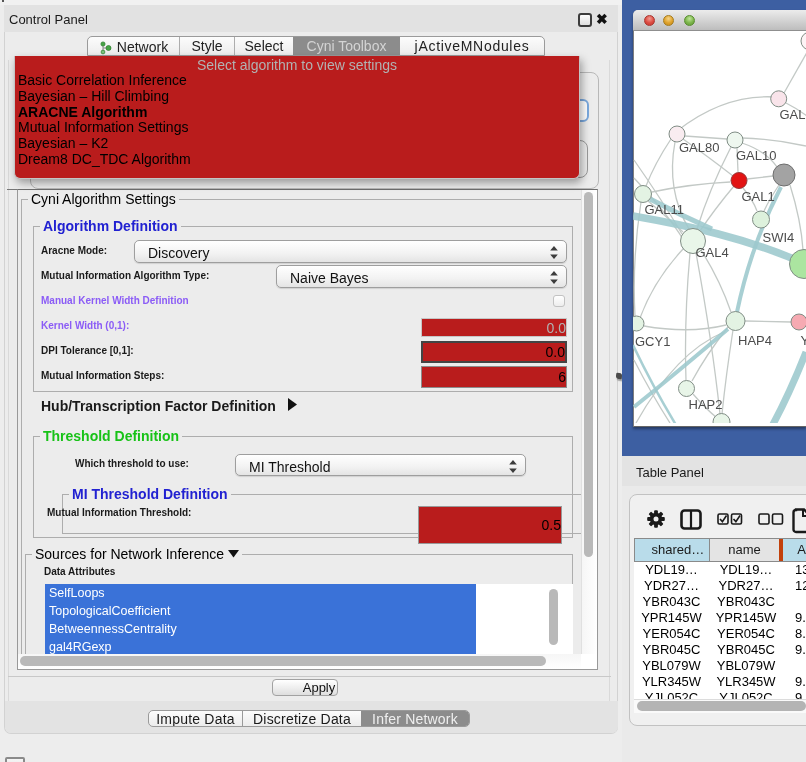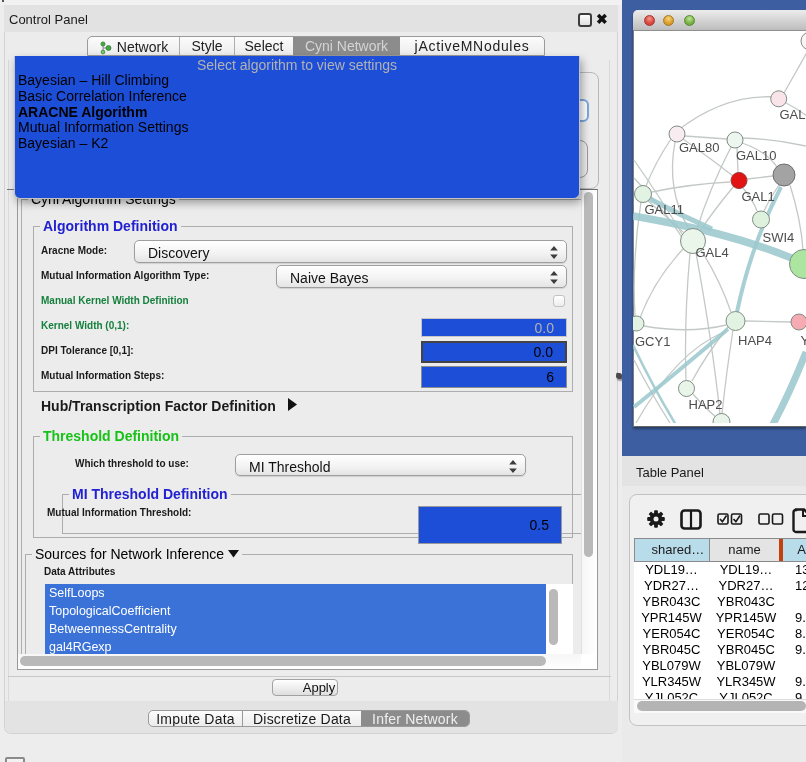--- a/index.html
+++ b/index.html
@@ -2,26 +2,26 @@
 <html><head>
 <meta charset="utf-8">
 <style>
 * { margin:0; padding:0; box-sizing:border-box; }
 html,body { width:806px; height:762px; overflow:hidden; }
 body { background:#ededed; font-family:"Liberation Sans", sans-serif; position:relative; }
 .abs { position:absolute; }
 .b { font-weight:bold; }
 .grp { position:absolute; border:1px solid #adadad; }
 .grp .gt { position:absolute; top:-8px; left:6px; background:#ececec; padding:0 3px; font-size:14px; line-height:15px; white-space:nowrap; }
-.fld { position:absolute; background:#1d4ed8; font-size:14px; display:flex; align-items:center; justify-content:flex-end; padding-right:12px; }
+.fld { position:absolute; background:#b91c1c; font-size:14px; display:flex; align-items:center; justify-content:flex-end; padding-right:0; }
 .combo { position:absolute; background:linear-gradient(#ffffff,#f2f2f2 60%,#e4e4e4); border:1px solid #9e9e9e; border-radius:5px; font-size:14px; color:#111; box-shadow:0 1px 1px rgba(0,0,0,0.12); }
 .combo .ct { position:absolute; left:13px; top:3.5px; }
 .carr { position:absolute; width:12px; }
 .lbl { position:absolute; font-size:10px; font-weight:bold; color:#1a1a1a; white-space:nowrap; }
-.dis { color:#15803d; }
+.dis { color:#8b5cf6; }
 </style>
 </head>
 <body>
 
 <div class="abs" style="left:0;top:0;width:806px;height:5px;background:#f1f1f1;"></div>
 <div class="abs" style="left:2px;top:0;width:2px;height:2px;background:#555;"></div>
 
 <div class="abs" id="cp" style="left:4px;top:5px;width:614px;height:729px;background:#ececec;border:1px solid #d2d2d2;border-top:none;border-radius:0 0 7px 7px;"></div>
 
 <div class="abs" style="left:4px;top:5px;width:614px;height:27px;background:#e2e2e2;"></div>
@@ -36,21 +36,21 @@
       <line x1="4" y1="3" x2="4" y2="11" stroke="#888" stroke-width="1"></line>
       <line x1="4" y1="7" x2="9" y2="7" stroke="#888" stroke-width="1"></line>
       <circle cx="4" cy="3" r="2.1" fill="#46a546" stroke="#2c7c2c" stroke-width="0.7"></circle>
       <circle cx="4" cy="11" r="1.9" fill="#7cc47c" stroke="#2c7c2c" stroke-width="0.7"></circle>
       <circle cx="9.5" cy="7" r="2.5" fill="#46a546" stroke="#2c7c2c" stroke-width="0.7"></circle>
     </svg>
     <span>Network</span>
   </div>
   <div style="width:55px;display:flex;align-items:center;justify-content:center;border-right:1px solid #adadad;">Style</div>
   <div style="width:58px;display:flex;align-items:center;justify-content:center;">Select</div>
-  <div style="width:107px;display:flex;align-items:center;justify-content:center;background:#8c8c8c;color:#d4d4d4;">Cyni Network</div>
+  <div style="width:107px;display:flex;align-items:center;justify-content:center;background:#8c8c8c;color:#d4d4d4;">Cyni Toolbox</div>
   <div style="flex:1;display:flex;align-items:center;justify-content:center;letter-spacing:0.7px;">jActiveMNodules</div>
 </div>
 
 <div class="abs" style="left:8px;top:60px;width:1px;height:641px;background:#d9d9d9;"></div>
 <div class="abs" style="left:609px;top:60px;width:1px;height:641px;background:#d9d9d9;"></div>
 <div class="abs" style="left:5px;top:701px;width:613px;height:32px;background:#e3e3e3;border-radius:0 0 6px 6px;"></div>
 
 <div class="abs" style="left:30px;top:72px;width:569px;height:117px;border:1px solid #b8b8b8;border-radius:8px;"></div>
 <div class="abs" style="left:20px;top:140px;width:568px;height:38px;border:1px solid #9a9a9a;border-radius:8px;background:#ececec;"></div>
 <div class="abs" style="left:80px;top:99px;width:509px;height:23px;border:2.5px solid #7aa8dd;border-radius:6px;background:#fff;"></div>
@@ -117,21 +117,21 @@
   <div class="lbl" style="left:29px;top:317px;">Mutual Information Threshold:</div>
   <div class="fld" style="left:400px;top:316px;width:144px;height:38px;border:1px solid #999;color:#000;">0.5</div>
 
   <div class="grp" style="left:7px;top:364px;width:548px;height:300px;">
     <div class="gt">Sources for Network Inference <svg width="11" height="9" viewBox="0 0 11 9" style="vertical-align:1px;">
             <path d="M0 1 L11 1 L5.5 8.5 Z" fill="#111"></path>
           </svg></div>
   </div>
   <div class="lbl" style="left:26px;top:376px;">Data Attributes</div>
   <div class="abs" style="left:27px;top:393.5px;width:528px;height:80px;background:#fff;">
-    <div class="abs" style="left:0;top:0;width:501px;height:72px;background:#3a72d8;color:#fff;font-size:12.5px;line-height:18px;padding-left:4px;">
+    <div class="abs" style="left:0;top:0;width:431px;height:72px;background:#3a72d8;color:#fff;font-size:12.5px;line-height:18px;padding-left:4px;">
       SelfLoops<br>TopologicalCoefficient<br>BetweennessCentrality<br>gal4RGexp
     </div>
     <div class="abs" style="left:504px;top:5px;width:9px;height:56px;background:#b9b9b9;border-radius:5px;"></div>
   </div>
  </div>
 </div>
 
 <div class="abs" style="left:581px;top:190px;width:16px;height:464px;background:linear-gradient(90deg,#f6f6f6,#ffffff);border-left:1px solid #e0e0e0;"></div>
 <div class="abs" style="left:584px;top:192px;width:9px;height:365px;background:#b9b9b9;border-radius:5px;"></div>
 <div class="abs" style="left:18px;top:654px;width:579px;height:15px;background:linear-gradient(#f6f6f6,#ffffff);"></div>
@@ -281,22 +281,23 @@
 
 <div class="abs" style="left:634px;top:562px;width:172px;height:137px;background:#fff;overflow:hidden;font-size:13px;color:#000;">
   <div class="abs" style="left:0;top:0;width:75px;text-align:center;line-height:16px;">YDL19…<br>YDR27…<br>YBR043C<br>YPR145W<br>YER054C<br>YBR045C<br>YBL079W<br>YLR345W<br>YJL052C</div>
   <div class="abs" style="left:75px;top:0;width:74px;text-align:center;line-height:16px;">YDL19…<br>YDR27…<br>YBR043C<br>YPR145W<br>YER054C<br>YBR045C<br>YBL079W<br>YLR345W<br>YJL052C</div>
   <div class="abs" style="left:161px;top:0;width:40px;line-height:16px;">13<br>12<br>&nbsp;<br>9.6<br>8.4<br>9.2<br>&nbsp;<br>9.7<br>9.1</div>
 </div>
 
 <div class="abs" style="left:634px;top:699px;width:172px;height:14px;background:#fafafa;border-top:1px solid #dcdcdc;"></div>
 <div class="abs" style="left:637px;top:701px;width:169px;height:10px;background:#b4b4b4;border-radius:5px;"></div>
 
-<div class="abs" style="left:14px;top:56px;width:566px;height:143px;background:#1d4ed8;border:1px solid #c4c4c4;border-top:none;border-radius:0 0 6px 6px;box-shadow:2px 4px 9px rgba(0,0,0,0.35);">
+<div class="abs" style="left:14px;top:56px;width:566px;height:123px;background:#b91c1c;border:1px solid #c4c4c4;border-top:none;border-radius:0 0 6px 6px;box-shadow:2px 4px 9px rgba(0,0,0,0.35);">
   <div style="text-align:center;font-size:14px;color:#b2b2b2;margin-top:1px;">Select algorithm to view settings</div>
   <div style="font-size:14px;color:#000;margin-left:3px;margin-top:0px;line-height:15.75px;">
+    <div>Basic Correlation Inference</div>
     <div>Bayesian – Hill Climbing</div>
-    <div>Basic Correlation Inference</div>
     <div class="b">ARACNE Algorithm</div>
     <div>Mutual Information Settings</div>
     <div>Bayesian – K2</div>
+    <div>Dream8 DC_TDC Algorithm</div>
   </div>
 </div>
 
 </body></html>

